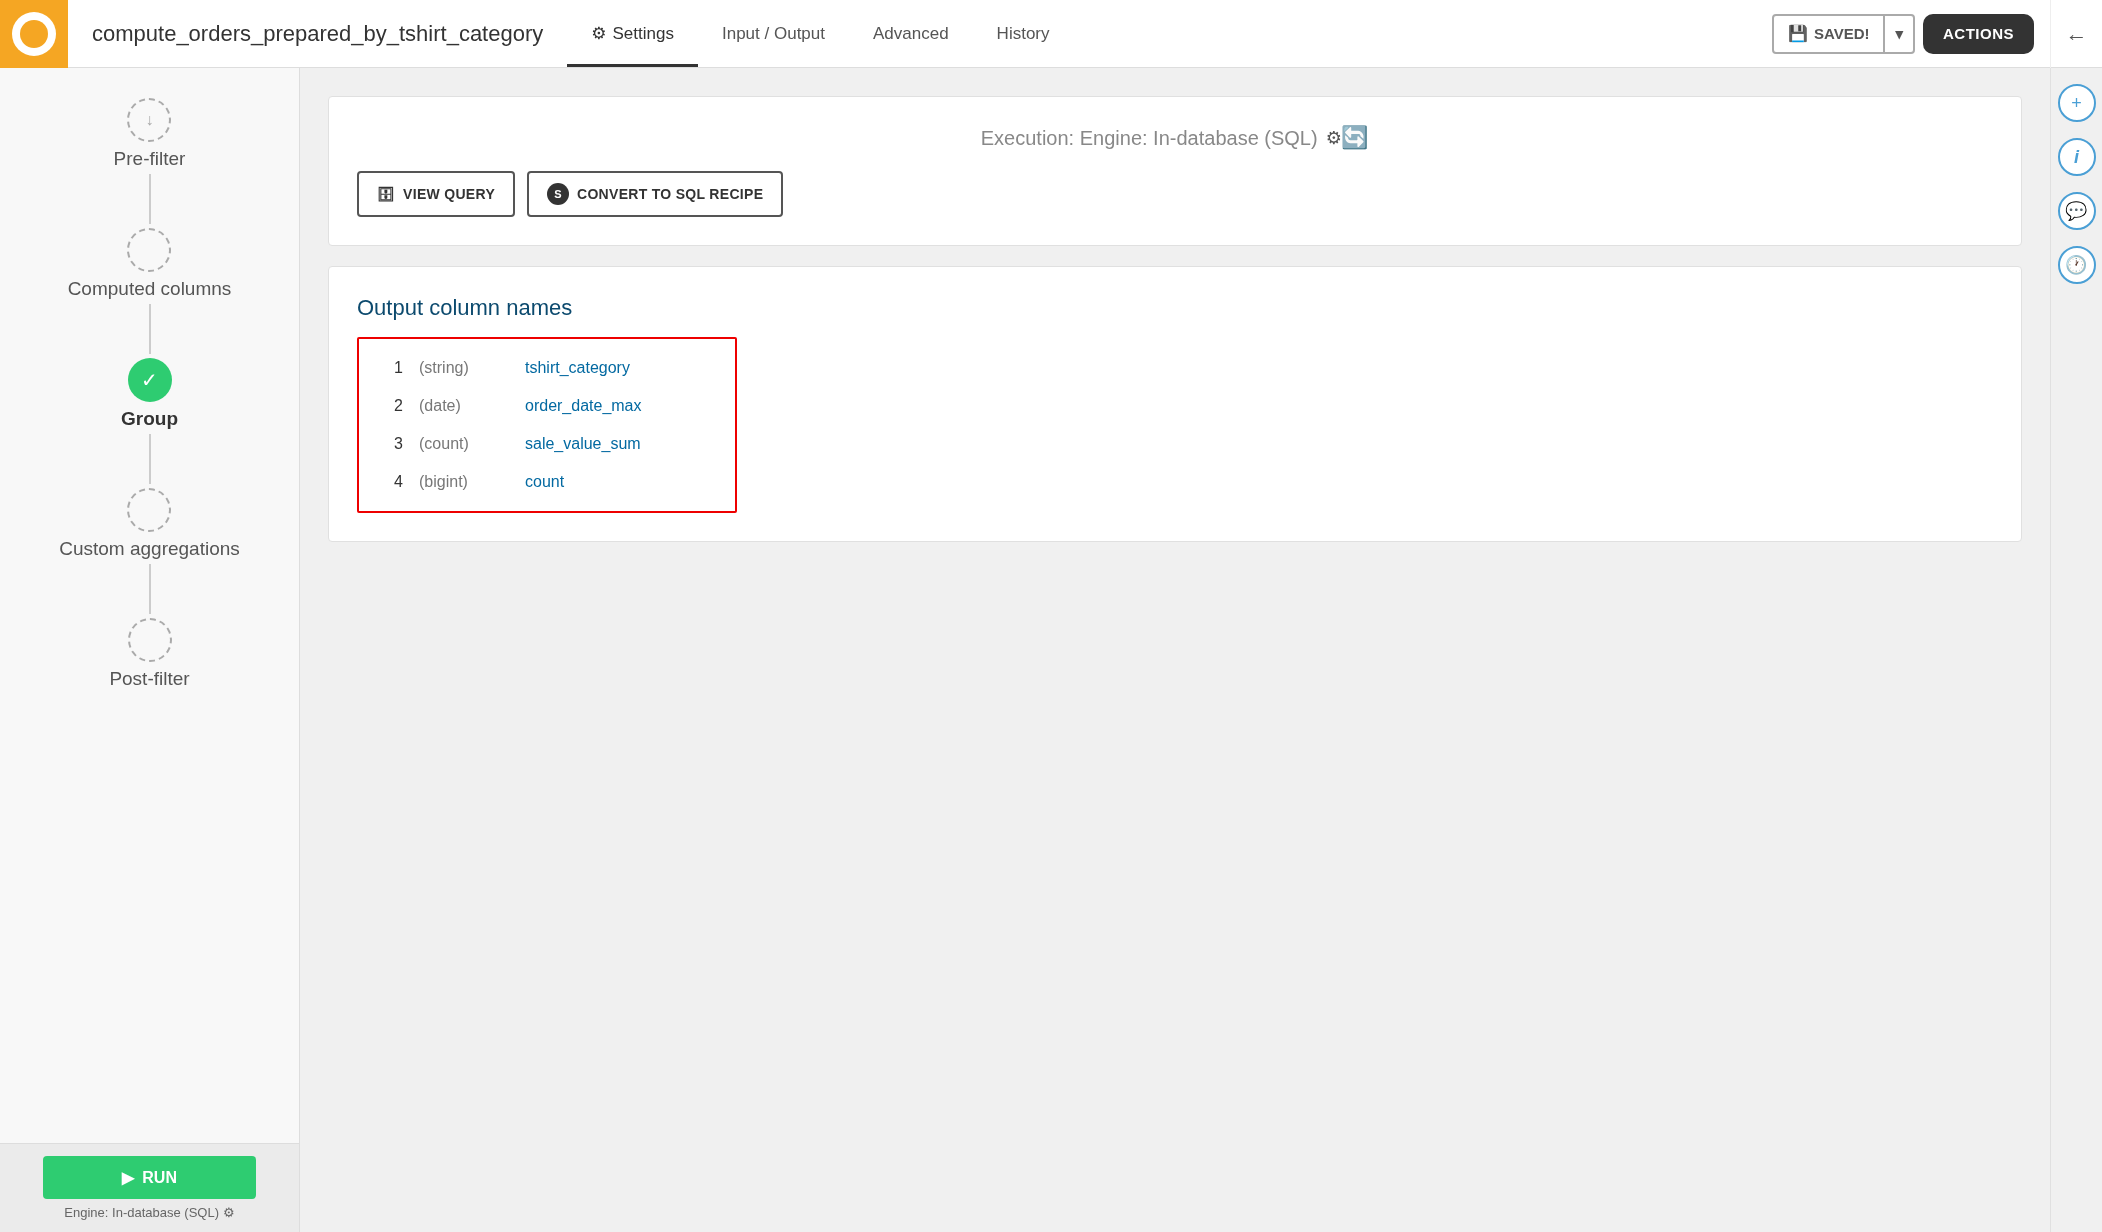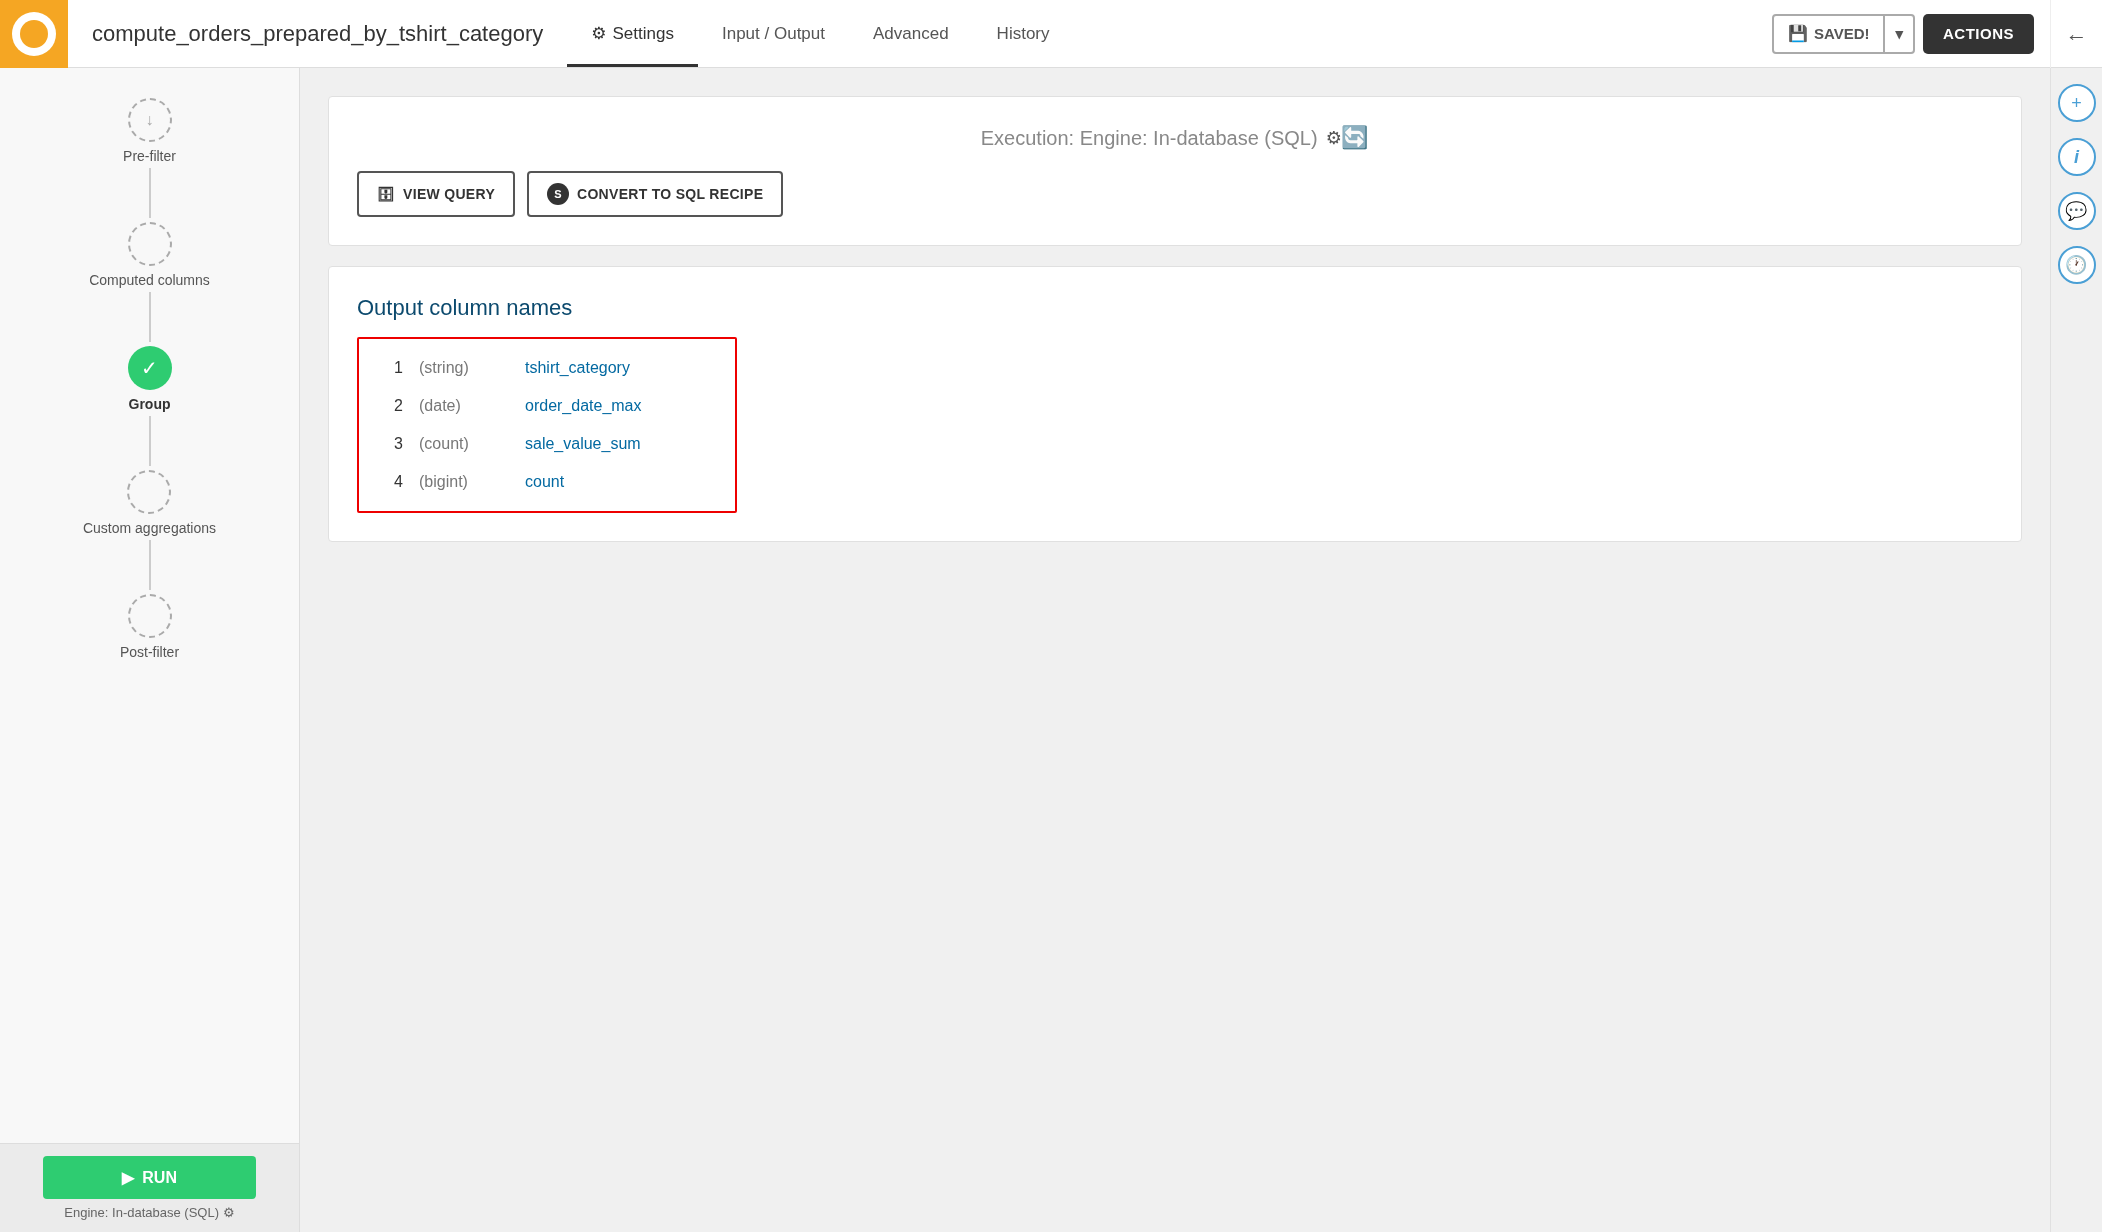--- a/index.html
+++ b/index.html
@@ -105,21 +105,21 @@
       border-left: 2px solid #aaa;
       padding: 0 10px;
       height: 100%;
       display: flex;
       align-items: center;
     }
     .btn-actions {
       background: #333;
       color: #fff;
       border: none;
-      border-radius: 5px;
+      border-radius: 10px;
       padding: 0 20px;
       height: 40px;
       font-size: 15px;
       font-weight: 700;
       cursor: pointer;
       letter-spacing: 0.5px;
     }
     .topbar-back {
       width: 52px;
       height: 68px;
@@ -178,21 +178,21 @@
       color: #aaa;
       cursor: pointer;
     }
     .step-circle.active {
       background: #2ecc71;
       border: none;
       color: #fff;
       font-size: 20px;
     }
     .step-label {
-      font-size: 14px;
+      font-size: 19px;
       color: #555;
       margin-top: 6px;
     }
     .step-label.bold {
       font-weight: 700;
       color: #333;
     }
     .step-connector {
       width: 2px;
       height: 50px;

